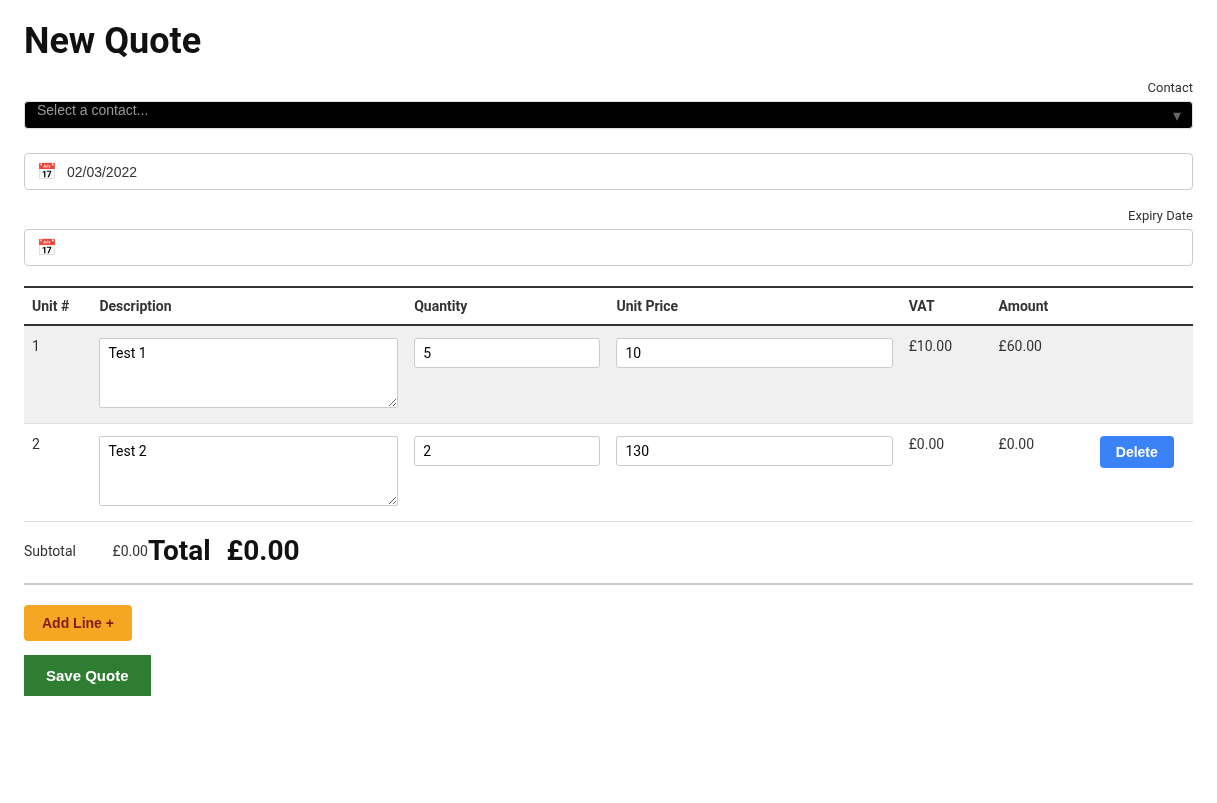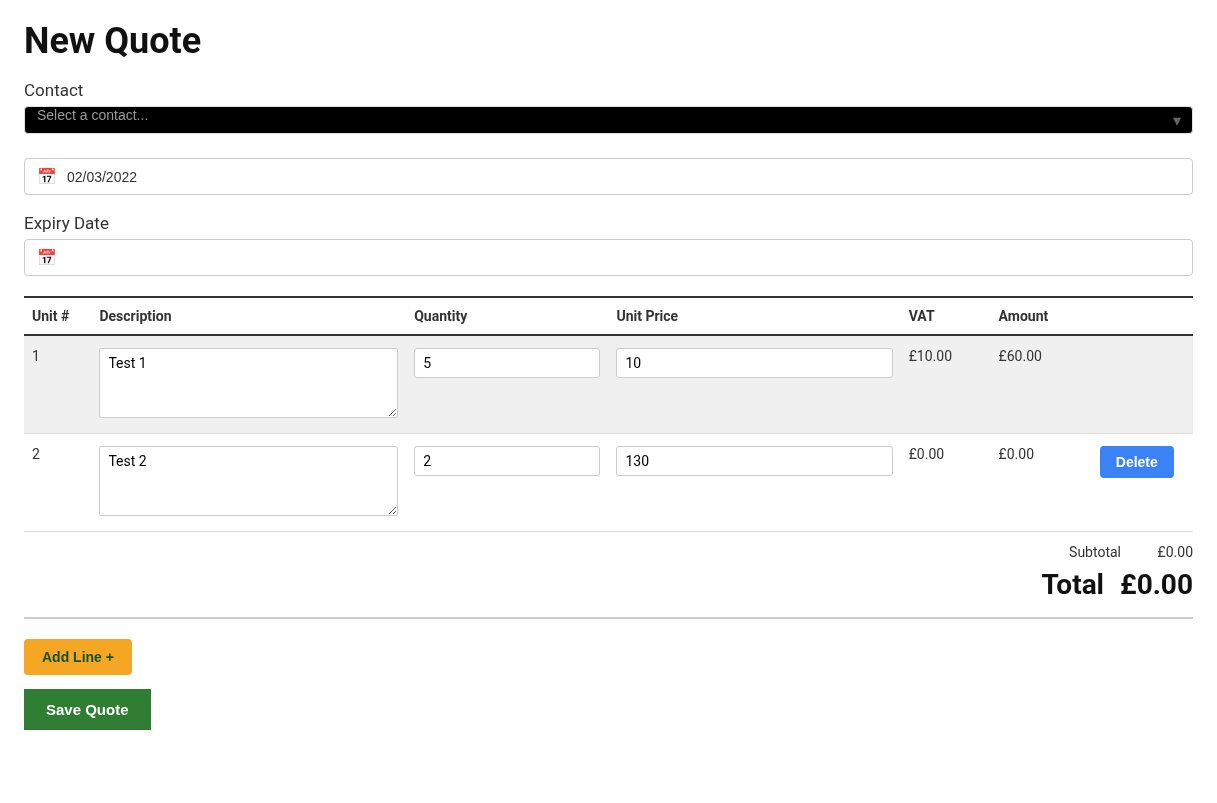--- a/index.html
+++ b/index.html
@@ -10,23 +10,24 @@
       background: #fff;
       padding: 20px 24px;
     }
     h1 {
       font-size: 36px;
       font-weight: 700;
       margin-bottom: 18px;
       color: #111;
     }
     .field-label {
-      font-size: 17px;
+      font-size: 13px;
       color: #333;
       margin-bottom: 6px;
+      text-align: right;
     }
     .contact-select-wrapper {
       position: relative;
       margin-bottom: 24px;
     }
     .contact-select {
       width: 100%;
       padding: 0 36px 10px 12px;
       border: 1px solid #e0e0e0;
       border-radius: 4px;
@@ -145,21 +146,21 @@
       border: none;
       border-radius: 4px;
       padding: 8px 16px;
       font-size: 14px;
       font-weight: 600;
       cursor: pointer;
     }
 
     .totals-section {
       display: flex;
-      flex-direction: column;
+      flex-direction: row;
       align-items: flex-end;
       padding: 12px 0 16px 0;
       border-bottom: 2px solid #ccc;
       margin-bottom: 20px;
     }
     .subtotal-row {
       display: flex;
       gap: 12px;
       font-size: 14px;
       margin-bottom: 8px;
@@ -182,21 +183,21 @@
       color: #111;
     }
     .actions-section {
       margin-top: 16px;
       display: flex;
       flex-direction: column;
       gap: 14px;
     }
     .add-line-btn {
       background: #f5a623;
-      color: #14532d;
+      color: #7f1d1d;
       border: none;
       border-radius: 4px;
       padding: 10px 18px;
       font-size: 14px;
       font-weight: 600;
       cursor: pointer;
       width: fit-content;
     }
     .save-quote-btn {
       background: #2e7d32;

